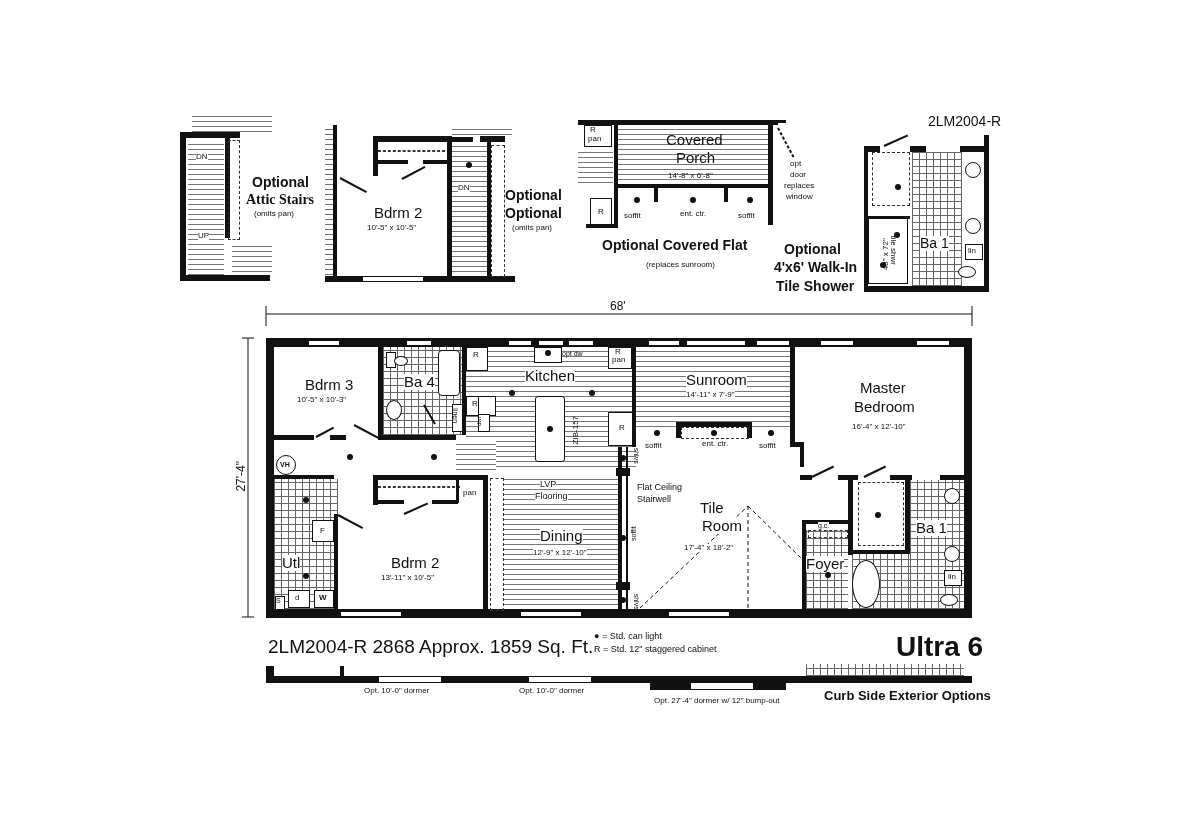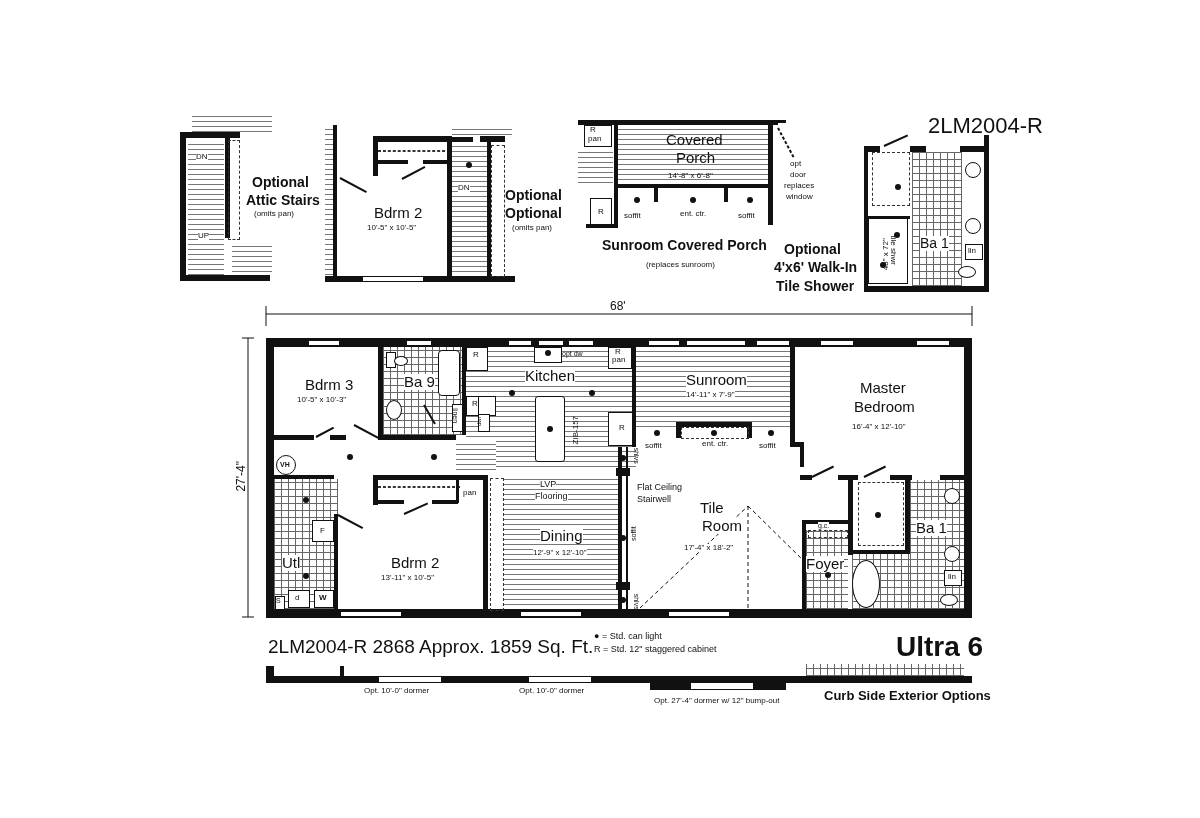--- a/index.html
+++ b/index.html
@@ -30,21 +30,21 @@
   <div class="wall" style="left:180px;top:132px;width:60px;height:6px;"></div>
   <div class="wall" style="left:180px;top:132px;width:6px;height:145px;"></div>
   <div class="wall" style="left:180px;top:275px;width:90px;height:6px;"></div>
   <div class="wall" style="left:225px;top:138px;width:5px;height:100px;"></div>
   <div class="hatch" style="left:188px;top:140px;width:36px;height:135px;"></div>
   <div class="dashbox" style="left:228px;top:140px;width:10px;height:98px;"></div>
   <div class="hatch" style="left:232px;top:242px;width:40px;height:32px;"></div>
   <div class="lbl small bg-white" style="left:196px;top:153px;">DN</div>
   <div class="lbl small bg-white" style="left:198px;top:232px;">UP</div>
   <div class="lbl bold" style="left:252px;top:175px;font-size:14px;text-align:left;">Optional</div>
-  <div class="lbl bold" style="left:246px;top:193px;font-size:14px;text-align:left;">Attic Stairs</div>
+  <div class="lbl bold" style="left:246px;top:193px;font-size:14px;text-align:left;font-family:Liberation Serif, serif;">Attic Stairs</div>
   <div class="lbl small" style="left:254px;top:210px;">(omits pan)</div>
 </div>
 
 <div>
   <div class="hatch" style="left:325px;top:125px;width:8px;height:150px;"></div>
   <div class="wall" style="left:333px;top:125px;width:4px;height:156px;"></div>
   <div class="wall" style="left:325px;top:276px;width:190px;height:6px;"></div>
   <div class="win" style="left:362px;top:276px;width:60px;height:4px;"></div>
   <div class="wall" style="left:373px;top:136px;width:100px;height:6px;"></div>
   <div class="wall" style="left:373px;top:136px;width:5px;height:40px;"></div>
@@ -93,29 +93,29 @@
   <div class="lbl small" style="left:624px;top:212px;">soffit</div>
   <div class="lbl small" style="left:680px;top:210px;">ent. ctr.</div>
   <div class="lbl small" style="left:738px;top:212px;">soffit</div>
   <svg style="left:0;top:0;" width="1200" height="818">
       <line x1="778" y1="128" x2="794" y2="158" stroke="#111" stroke-width="2" stroke-dasharray="3,2"></line>
     </svg>
   <div class="lbl small" style="left:790px;top:160px;">opt</div>
   <div class="lbl small" style="left:790px;top:171px;">door</div>
   <div class="lbl small" style="left:784px;top:182px;">replaces</div>
   <div class="lbl small" style="left:786px;top:193px;">window</div>
-  <div class="lbl bold" style="left:602px;top:238px;font-size:14px;">Sunroom Covered Porch</div>
+  <div class="lbl bold" style="left:602px;top:238px;font-size:14px;">Optional Covered Flat</div>
   <div class="lbl small" style="left:646px;top:261px;">(replaces sunroom)</div>
 </div>
 
 <div>
   <div class="lbl bold" style="left:784px;top:242px;font-size:14px;">Optional</div>
   <div class="lbl bold" style="left:774px;top:260px;font-size:14px;">4'x6' Walk-In</div>
   <div class="lbl bold" style="left:776px;top:279px;font-size:14px;">Tile Shower</div>
-  <div class="lbl" style="left:928px;top:114px;font-size:22px;">2LM2004-R</div>
+  <div class="lbl" style="left:928px;top:114px;font-size:14px;">2LM2004-R</div>
   <div class="wall" style="left:864px;top:146px;width:4px;height:142px;"></div>
   <div class="wall" style="left:864px;top:146px;width:16px;height:6px;"></div>
   <div class="wall" style="left:910px;top:146px;width:16px;height:6px;"></div>
   <div class="wall" style="left:960px;top:146px;width:25px;height:6px;"></div>
   <div class="wall" style="left:984px;top:135px;width:5px;height:155px;"></div>
   <div class="wall" style="left:864px;top:286px;width:125px;height:6px;"></div>
   <div class="grid" style="left:912px;top:152px;width:50px;height:134px;"></div>
   <div class="dashbox" style="left:872px;top:152px;width:36px;height:52px;"></div>
   <div class="wall" style="left:868px;top:216px;width:42px;height:3px;"></div>
   <div class="box" style="left:868px;top:218px;width:38px;height:64px;"></div>
@@ -176,21 +176,21 @@
   <div class="lbl room-dim" style="left:297px;top:396px;">10'-5" x 10'-3"</div>
 
   <div class="grid" style="left:383px;top:347px;width:80px;height:88px;"></div>
   <div class="wall" style="left:462px;top:347px;width:4px;height:88px;"></div>
   <div class="box" style="left:438px;top:350px;width:20px;height:44px;border-radius:4px;"></div>
   <div class="box" style="left:386px;top:352px;width:8px;height:14px;"></div>
   <div class="box" style="left:394px;top:356px;width:12px;height:8px;border-radius:50%;"></div>
   <div class="box" style="left:386px;top:400px;width:14px;height:18px;border-radius:50%;"></div>
   <div class="box" style="left:452px;top:404px;width:9px;height:26px;"></div>
   <div class="lbl" style="left:448px;top:412px;font-size:7px;transform:rotate(90deg);">linen</div>
-  <div class="lbl room-name bg-white" style="left:404px;top:374px;">Ba 9</div>
+  <div class="lbl room-name bg-white" style="left:404px;top:374px;">Ba 4</div>
   <div class="door" style="left:424px;top:404px;width:22px;transform:rotate(60deg);"></div>
 
   <div class="hatch" style="left:466px;top:347px;width:170px;height:120px;"></div>
   <div class="box" style="left:466px;top:347px;width:20px;height:22px;"></div>
   <div class="lbl small" style="left:473px;top:351px;">R</div>
   <div class="box" style="left:466px;top:396px;width:20px;height:18px;"></div>
   <div class="lbl small" style="left:472px;top:400px;">R</div>
   <div class="box" style="left:478px;top:396px;width:16px;height:18px;"></div>
   <div class="box" style="left:478px;top:414px;width:10px;height:16px;"></div>
   <div class="lbl" style="left:474px;top:418px;font-size:6px;transform:rotate(-90deg);">dwr</div>

